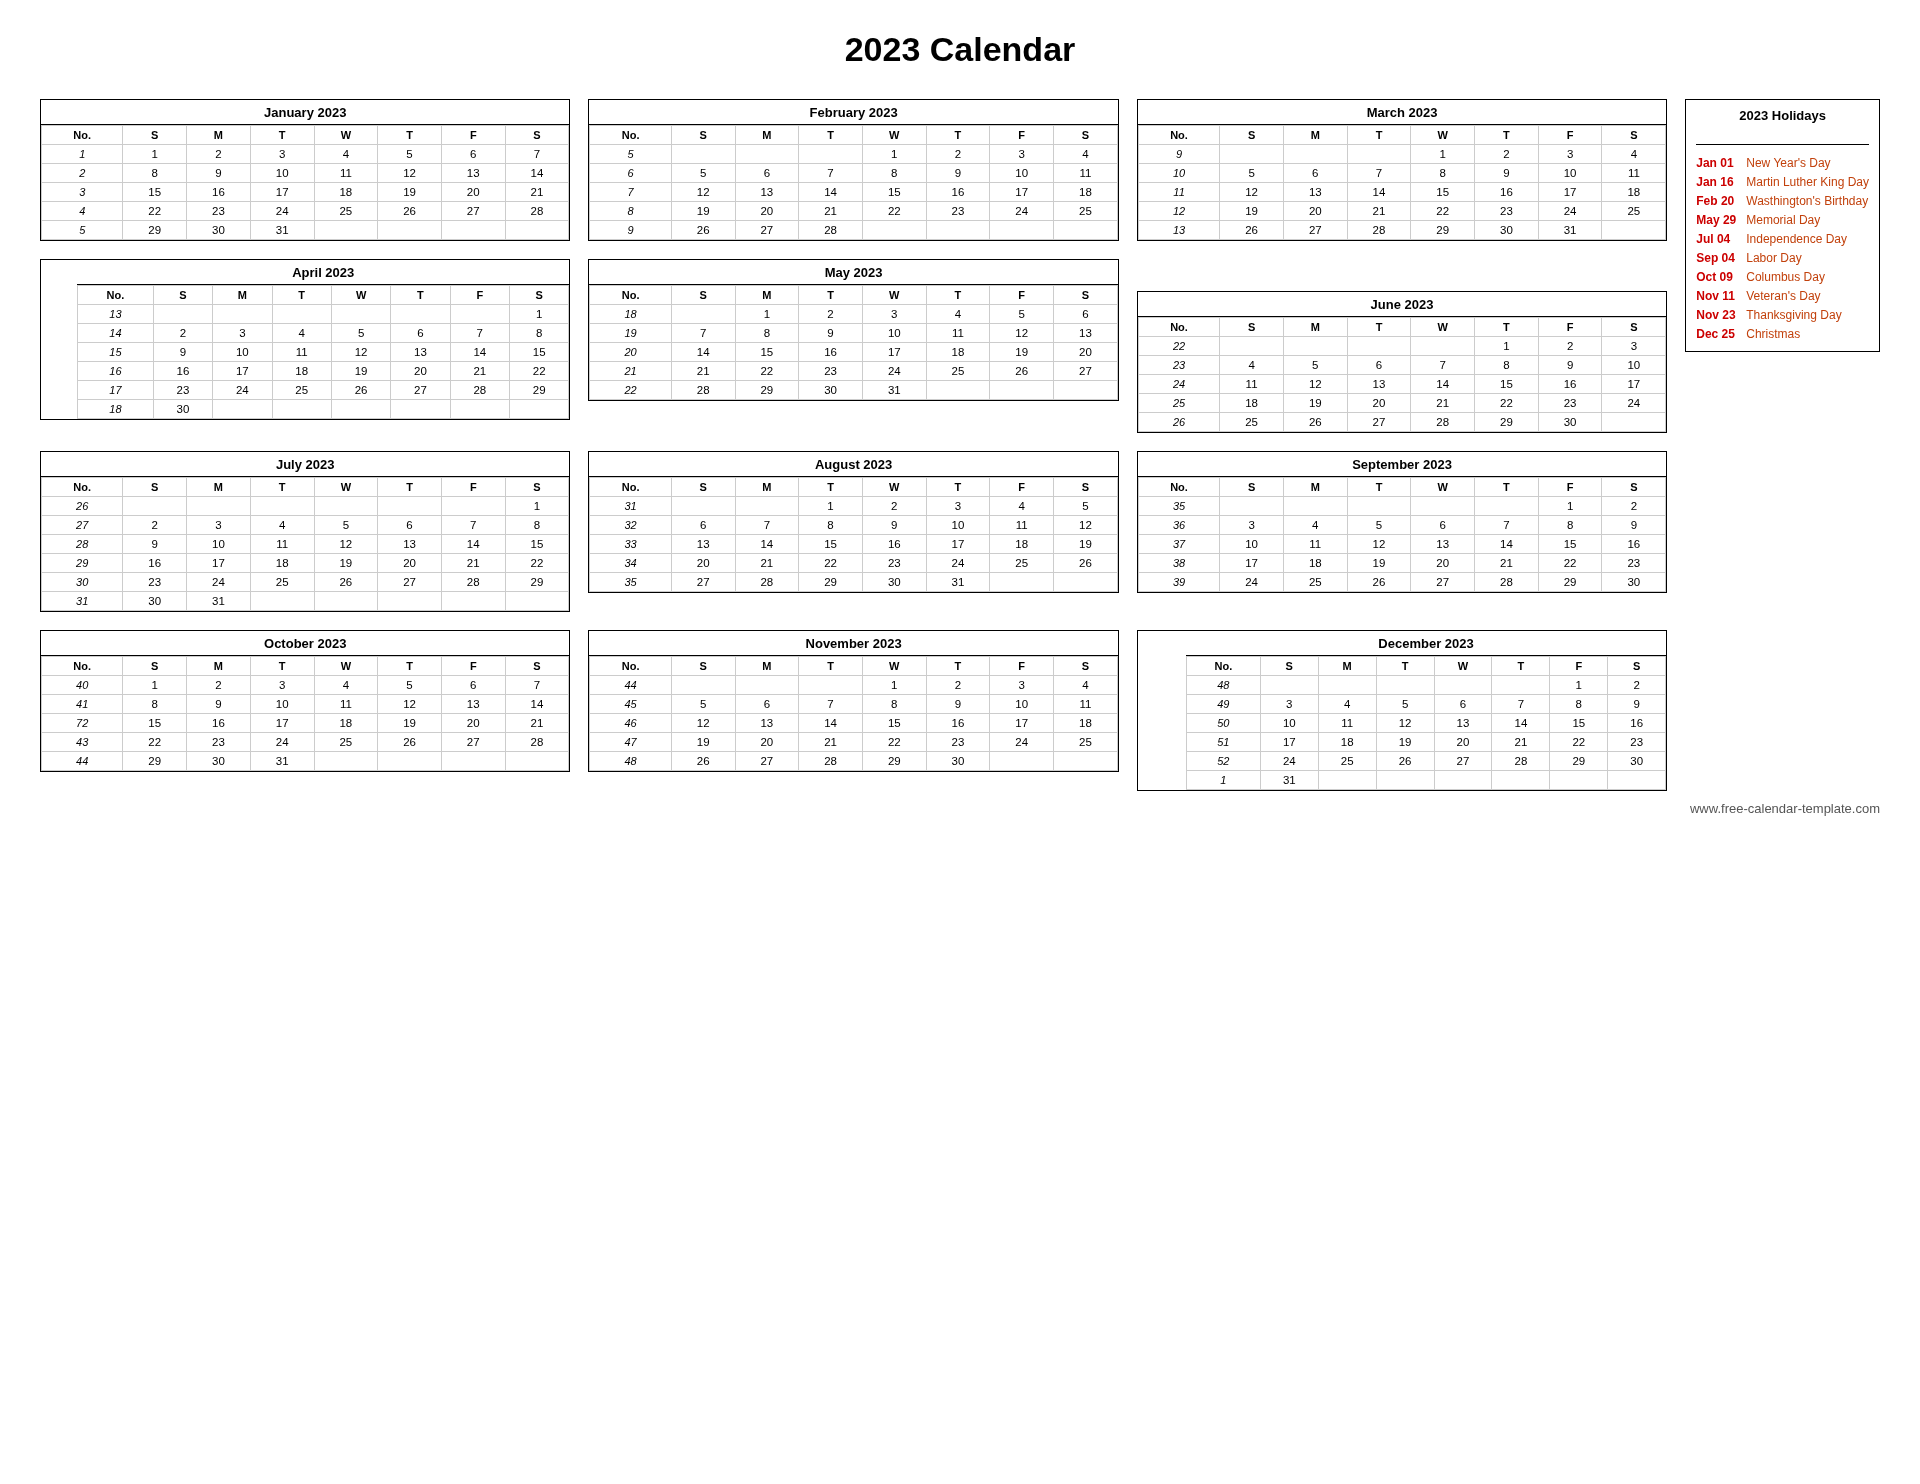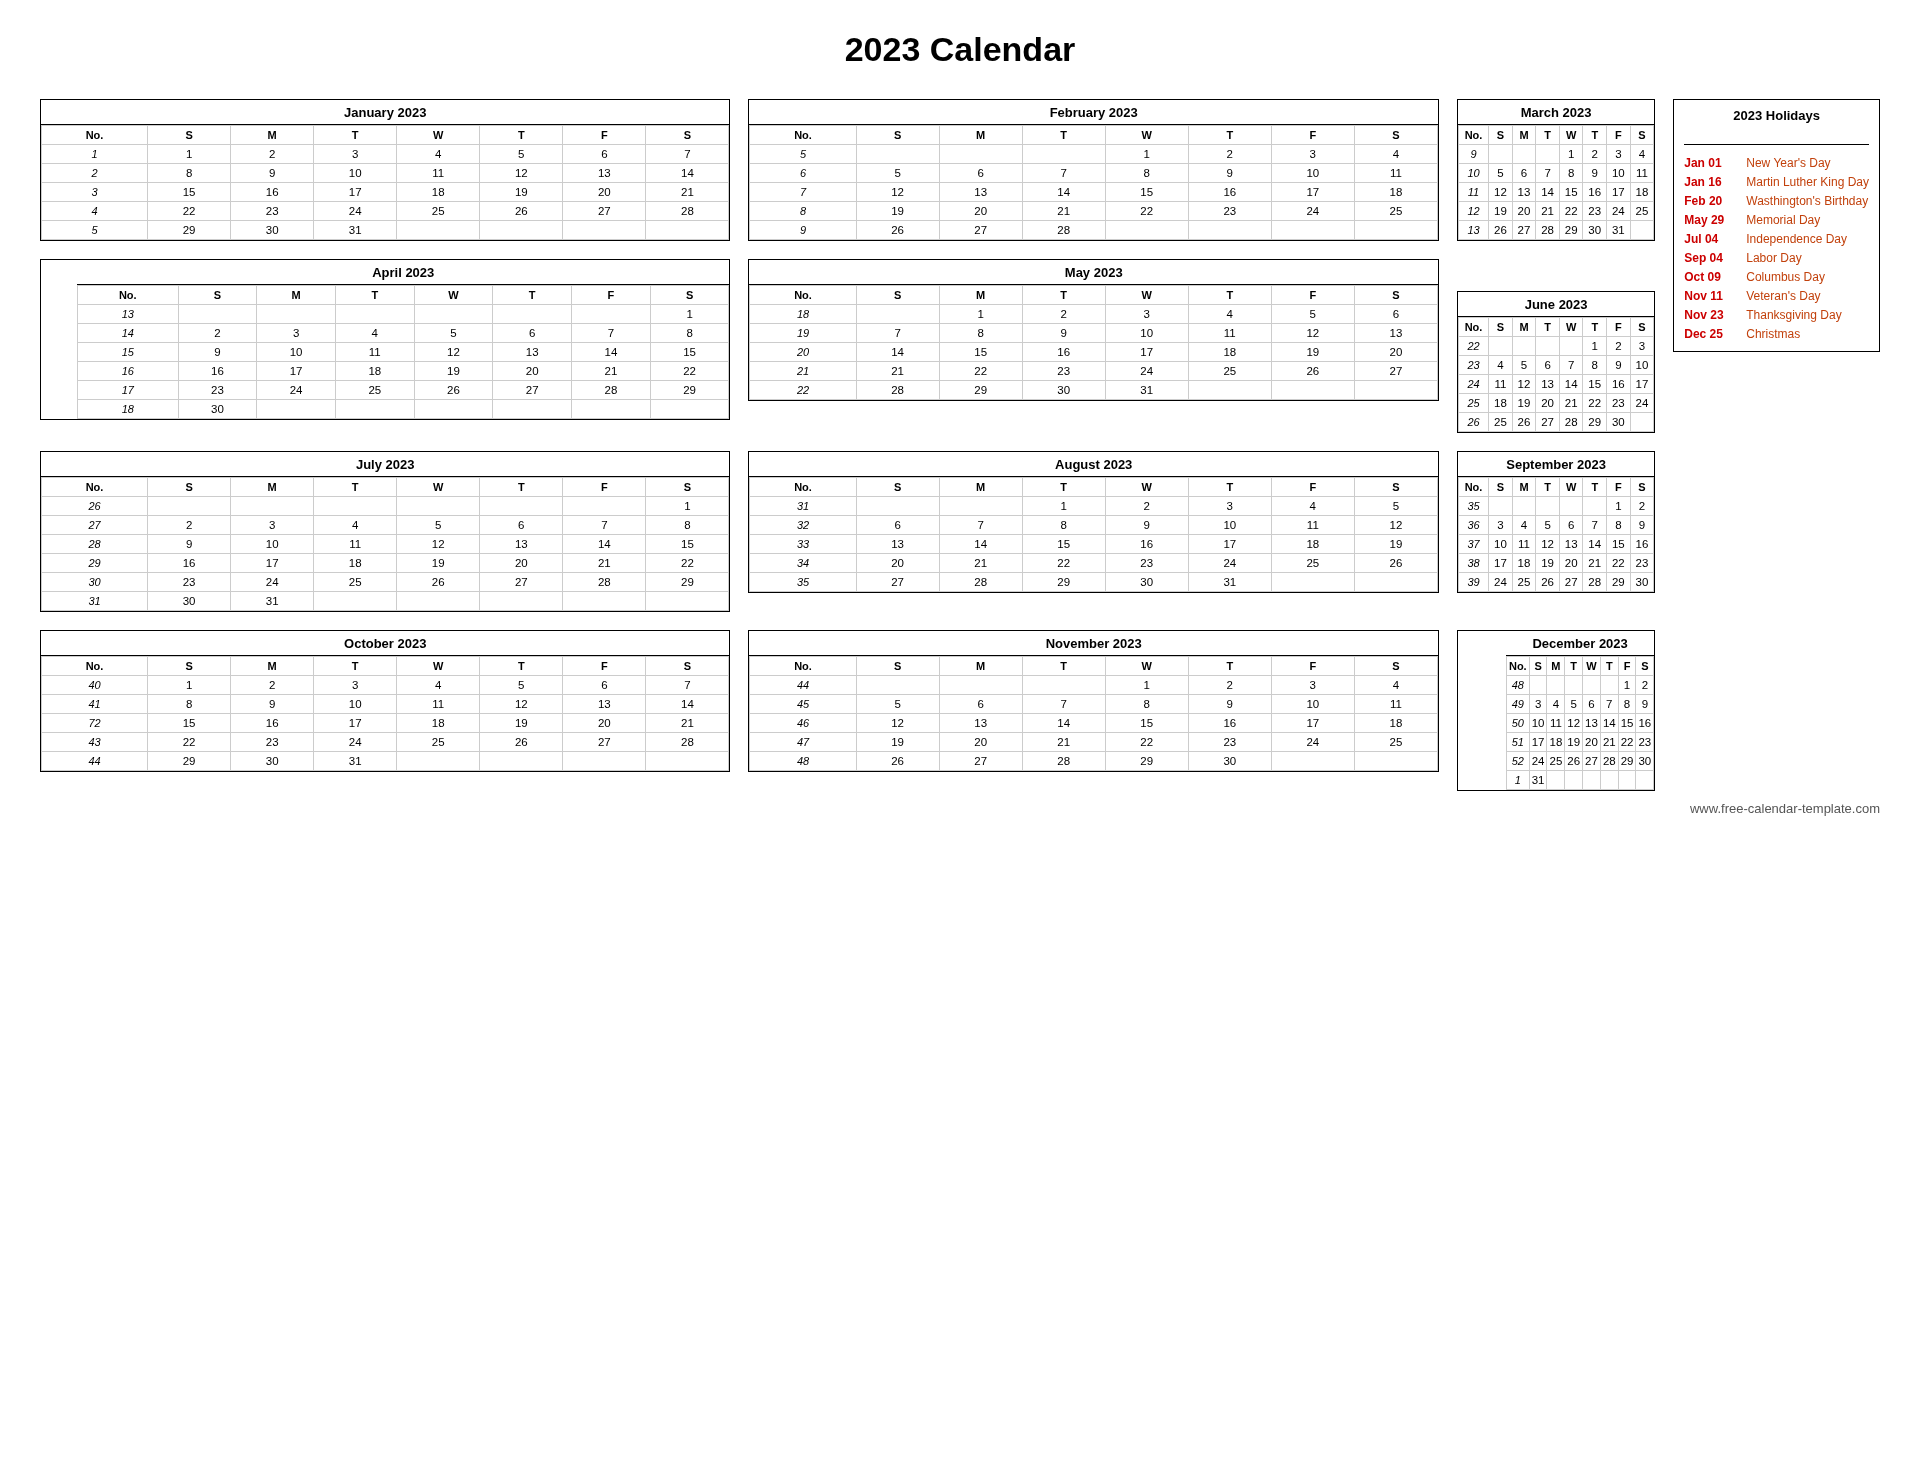--- a/index.html
+++ b/index.html
@@ -67,21 +67,21 @@
       text-align: center;
       font-weight: bold;
       font-size: 13px;
       margin-bottom: 8px;
       border-bottom: 1.5px solid #000;
       padding-bottom: 21px;
     }
     .holiday-row {
       display: flex;
       align-items: baseline;
-      gap: 20px;
+      gap: 8px;
       padding: 2.5px 0;
       font-size: 12px;
     }
     .holiday-date {
       color: #cc0000;
       font-weight: bold;
       min-width: 42px;
       flex-shrink: 0;
     }
     .holiday-name {
@@ -92,21 +92,21 @@
       font-size: 13px;
       color: #555;
       margin-top: 10px;
     }
   </style>
 </head>
 <body>
 
 <h1>2023 Calendar</h1>
 
-<div class="calendars-grid" style="grid-template-columns: repeat(2, 1fr); grid-template-rows: auto; align-items: start;">
+<div class="calendars-grid" style="grid-template-columns: repeat(3, 1fr); grid-template-rows: auto; align-items: start;">
 <div class="month-block" style="grid-area: 1 / 1;">
       <div class="month-title">January 2023</div>
       <table class="month-table">
         <thead>
           <tr>
             <th>No.</th>
             <th>S</th>
             <th>M</th>
             <th>T</th>
             <th>W</th>

